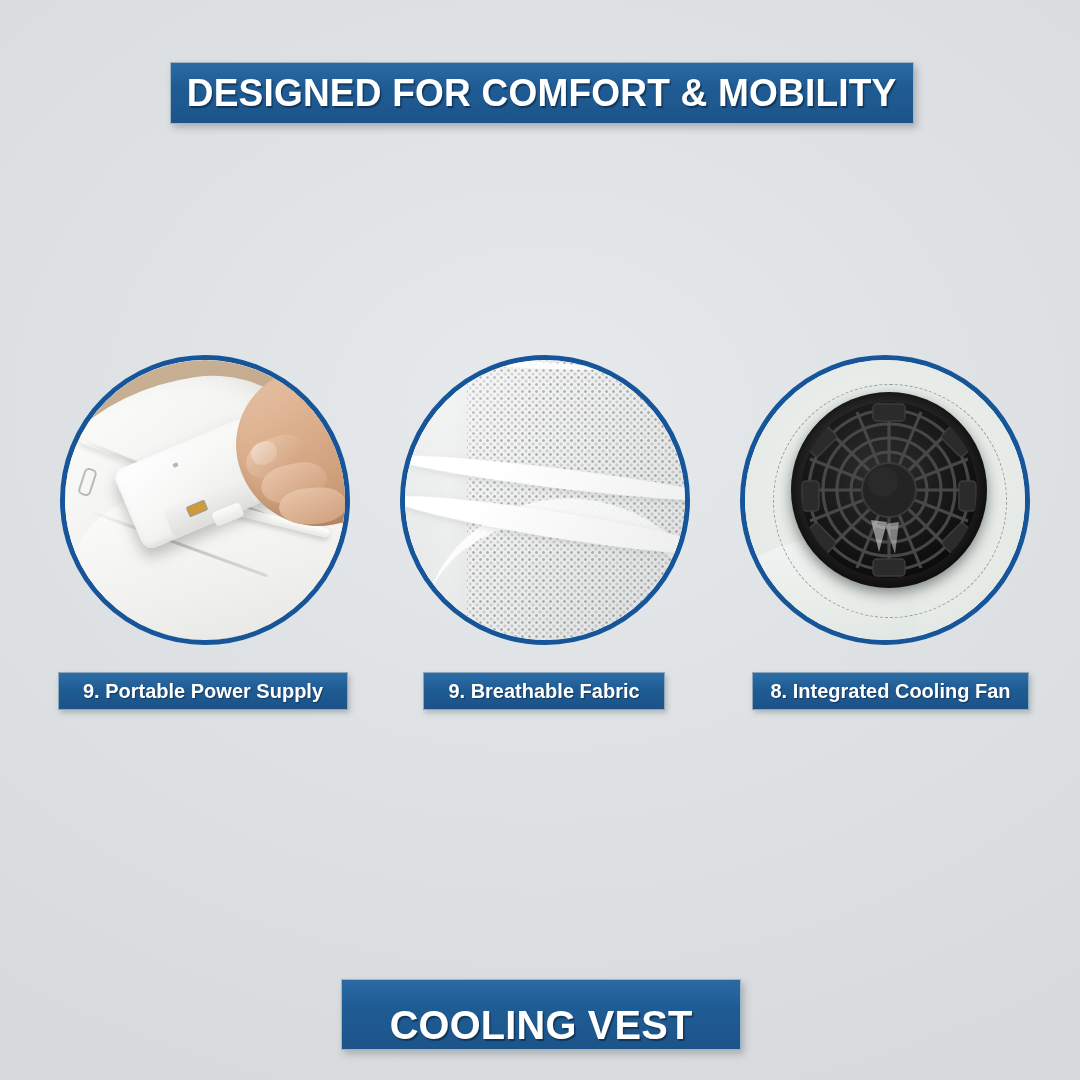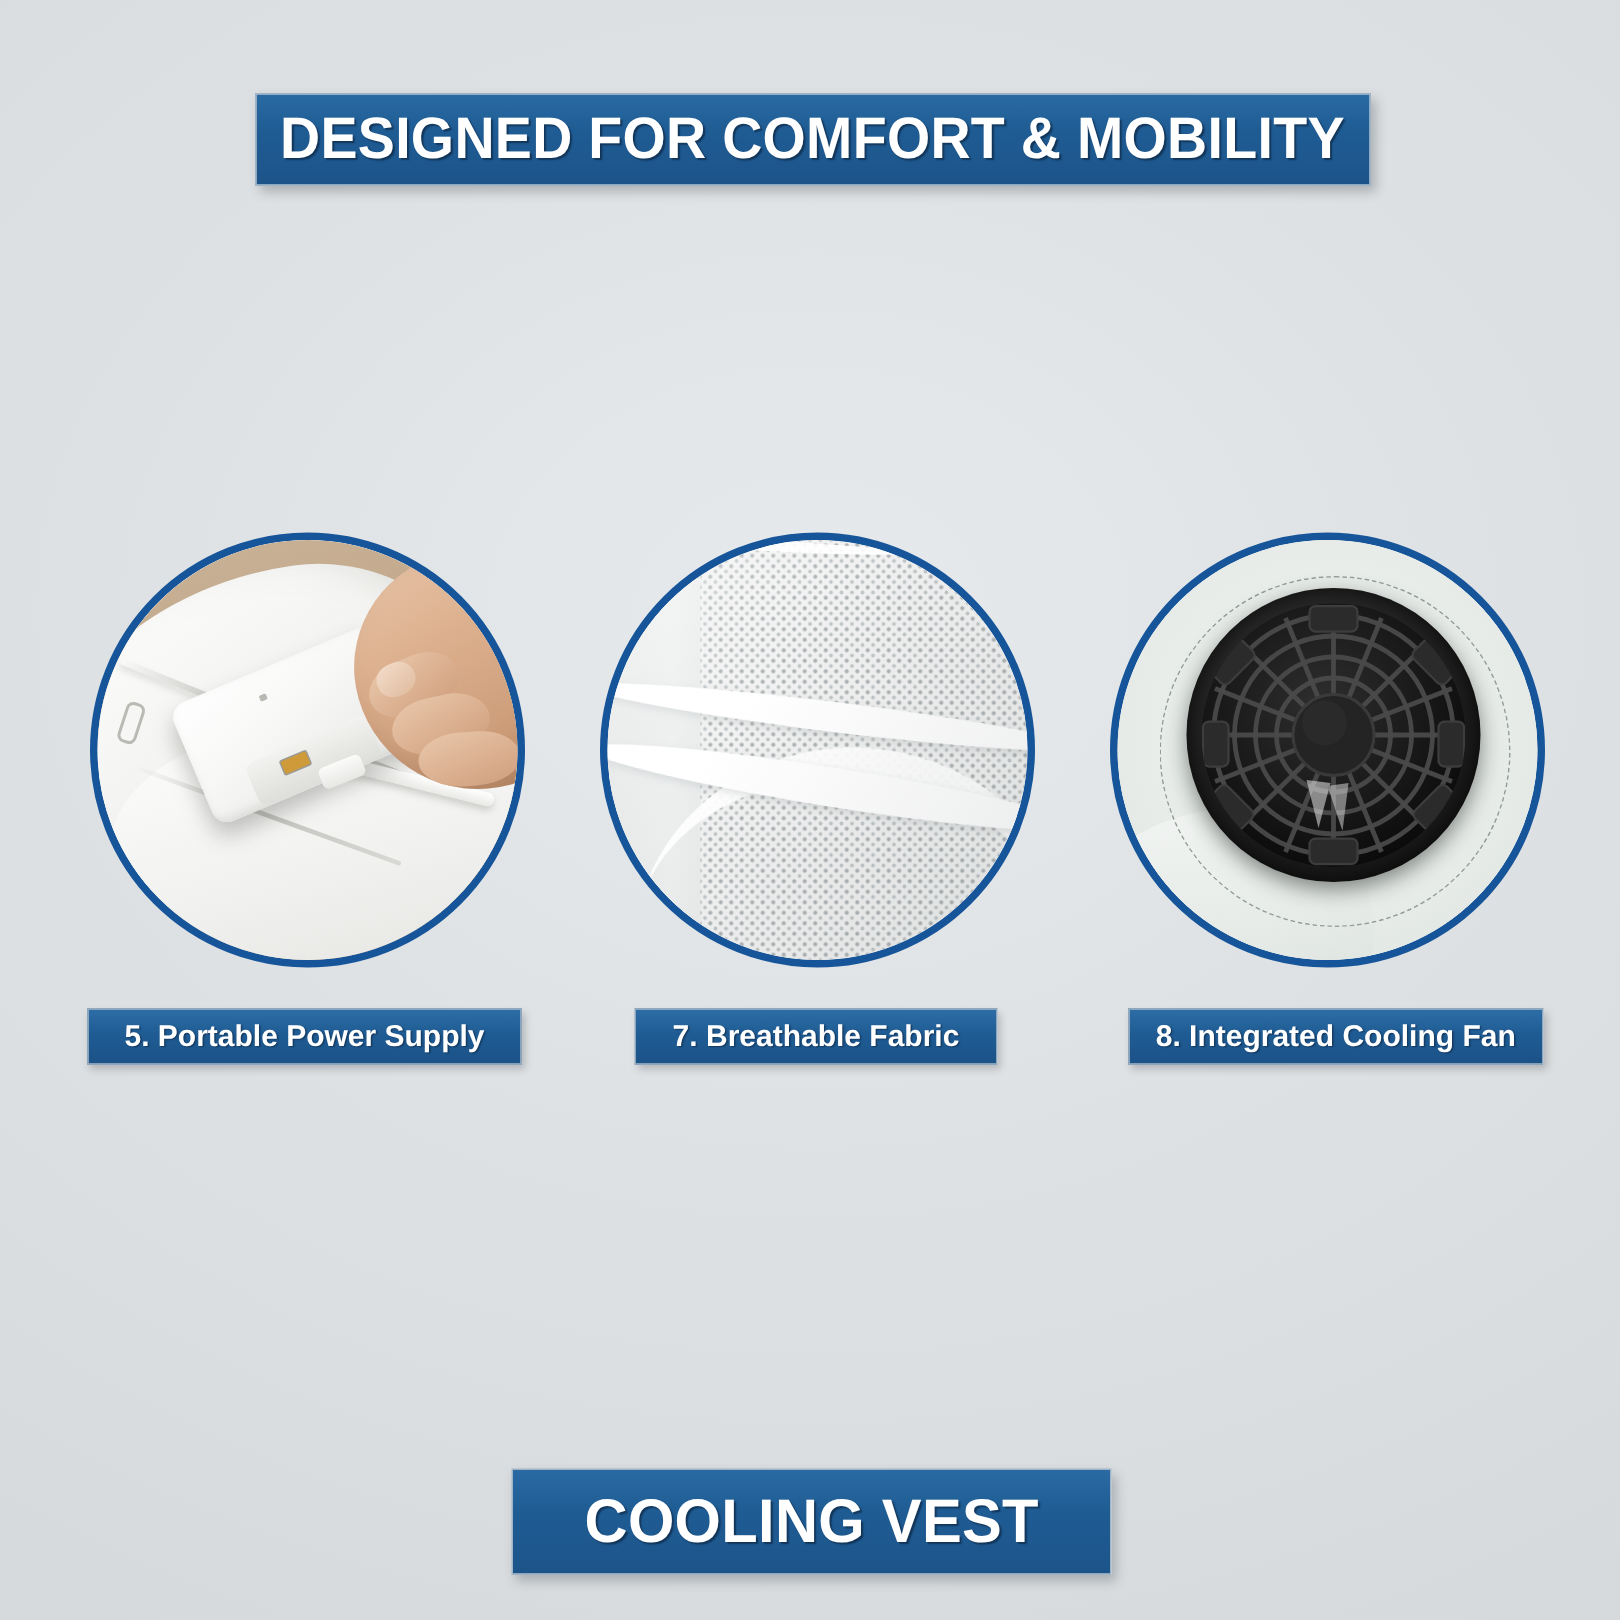--- a/index.html
+++ b/index.html
@@ -52,20 +52,21 @@
   #header-banner .banner-text {
     font-size: 39px;
     transform: scaleX(0.95);
   }
 
   #footer-banner {
     left: 341px;
     top: 979px;
     width: 400px;
     height: 71px;
+    align-items: flex-end;
   }
   #footer-banner .banner-text {
     font-size: 41px;
     transform: scaleX(0.97);
   }
 
   
   #features {
     position: absolute;
     left: 0;
@@ -345,40 +346,40 @@
             <div class="pw-cable2"></div>
             <div class="pw-hand"></div>
             <div class="pw-finger pw-f1"></div>
             <div class="pw-finger pw-f2"></div>
             <div class="pw-finger pw-f3"></div>
             <div class="pw-nail"></div>
           </div>
         </div>
       </div>
       <div id="caption-1" class="caption">
-        <span class="caption-text">5. Portable Power Supply</span>
+        <span class="caption-text">9. Portable Power Supply</span>
       </div>
     </div>
 
     <div id="feature-2" class="feature">
       <div class="circle">
         <div class="circle-inner">
           <div class="photo-mesh">
             <div class="mesh-dots"></div>
             <div class="mesh-flat"></div>
             <div class="mesh-wbig"></div>
             <div class="mesh-wave mesh-w1"></div>
             <div class="mesh-wave mesh-w2"></div>
             <div class="mesh-w3"></div>
             <div class="mesh-shade"></div>
           </div>
         </div>
       </div>
       <div id="caption-2" class="caption">
-        <span class="caption-text">7. Breathable Fabric</span>
+        <span class="caption-text">9. Breathable Fabric</span>
       </div>
     </div>
 
     <div id="feature-3" class="feature">
       <div class="circle">
         <div class="circle-inner">
           <div class="photo-fan">
             <div class="fan-cloth"></div>
             <div class="fan-cloth-fold"></div>
             <div class="fan-stitch"></div>

